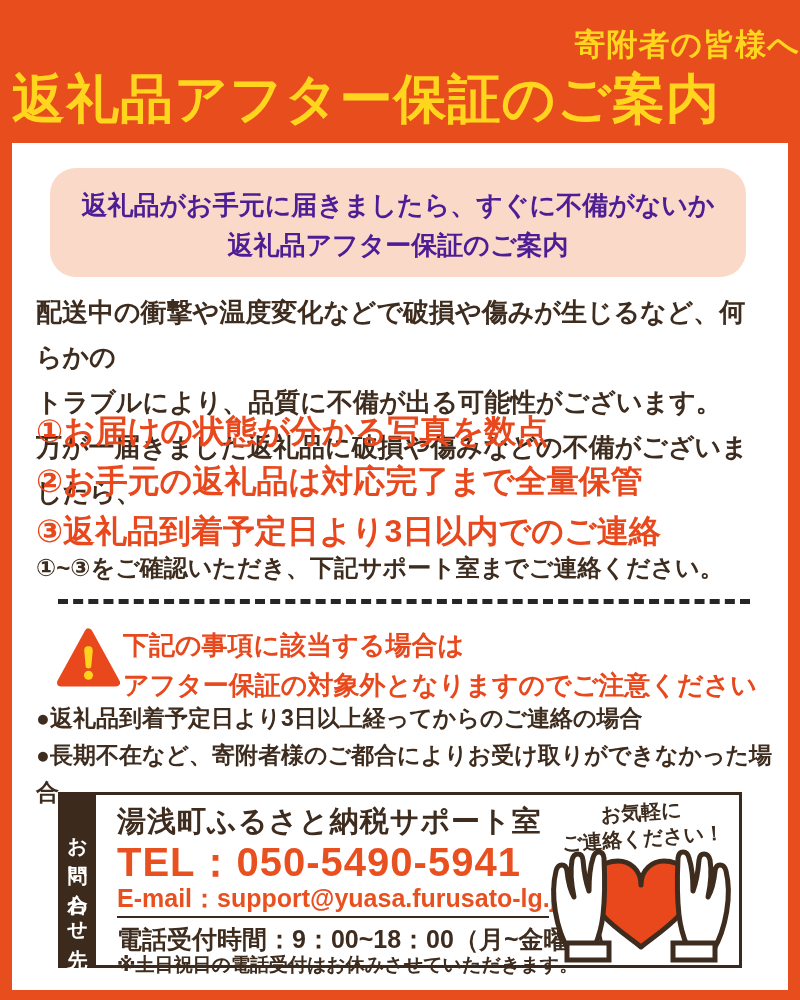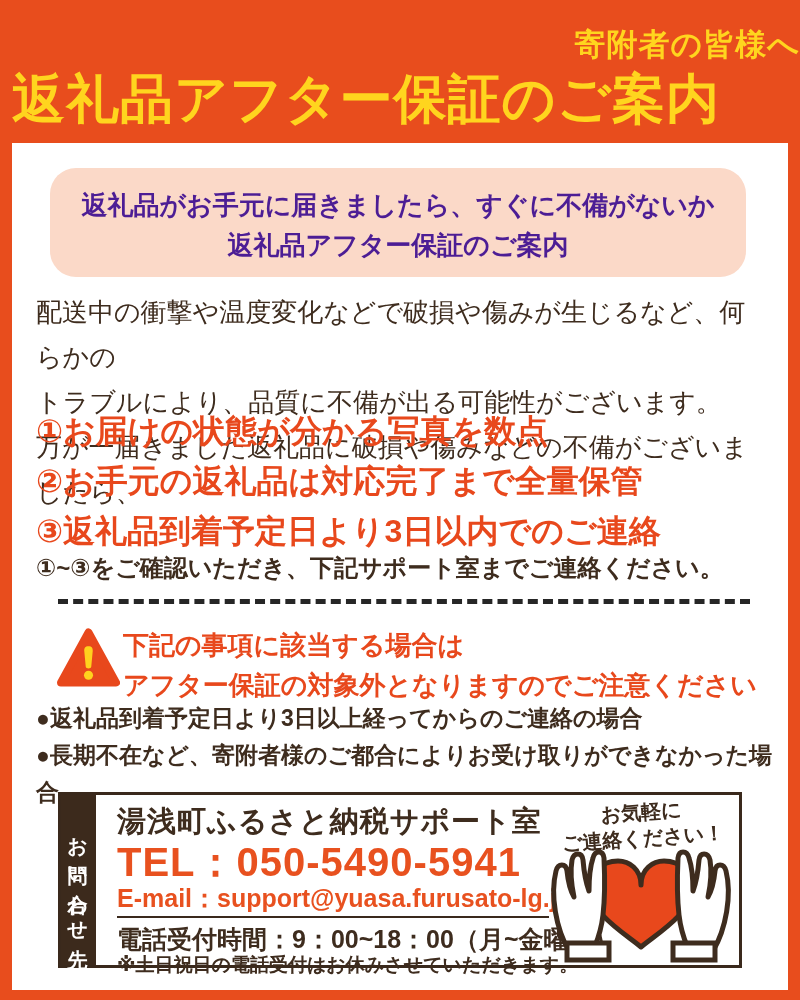--- a/index.html
+++ b/index.html
@@ -14,21 +14,21 @@
   .hdr-title { position:absolute; top:64px; left:0; width:732px; text-align:center;
                color:#FFD51E; font-size:53px; font-weight:bold; letter-spacing:1px; }
 
   
   .notice { position:absolute; left:50px; top:168px; width:696px; height:109px;
             background:#FBD9C8; border-radius:26px; text-align:center;
             color:#4c1d95; font-size:26px; font-weight:bold; padding-top:17px; line-height:40px; }
 
   
   .para { position:absolute; left:36px; top:290px; width:730px;
-          color:#3E2C1E; font-size:26px; font-weight:normal; line-height:45px; }
+          color:#3E2C1E; font-size:26px; font-weight:bold; line-height:45px; }
 
   
   .steps { position:absolute; left:36px; top:406px; width:740px;
            color:#E8481C; font-size:32px; font-weight:bold; line-height:50px; }
   .steps-note { position:absolute; left:36px; top:552px; width:740px;
                 color:#3E2C1E; font-size:24px; font-weight:bold; }
 
   .dashes { position:absolute; left:58px; top:599px; width:692px; height:0;
             border-top:5px dashed #262626; }
 

